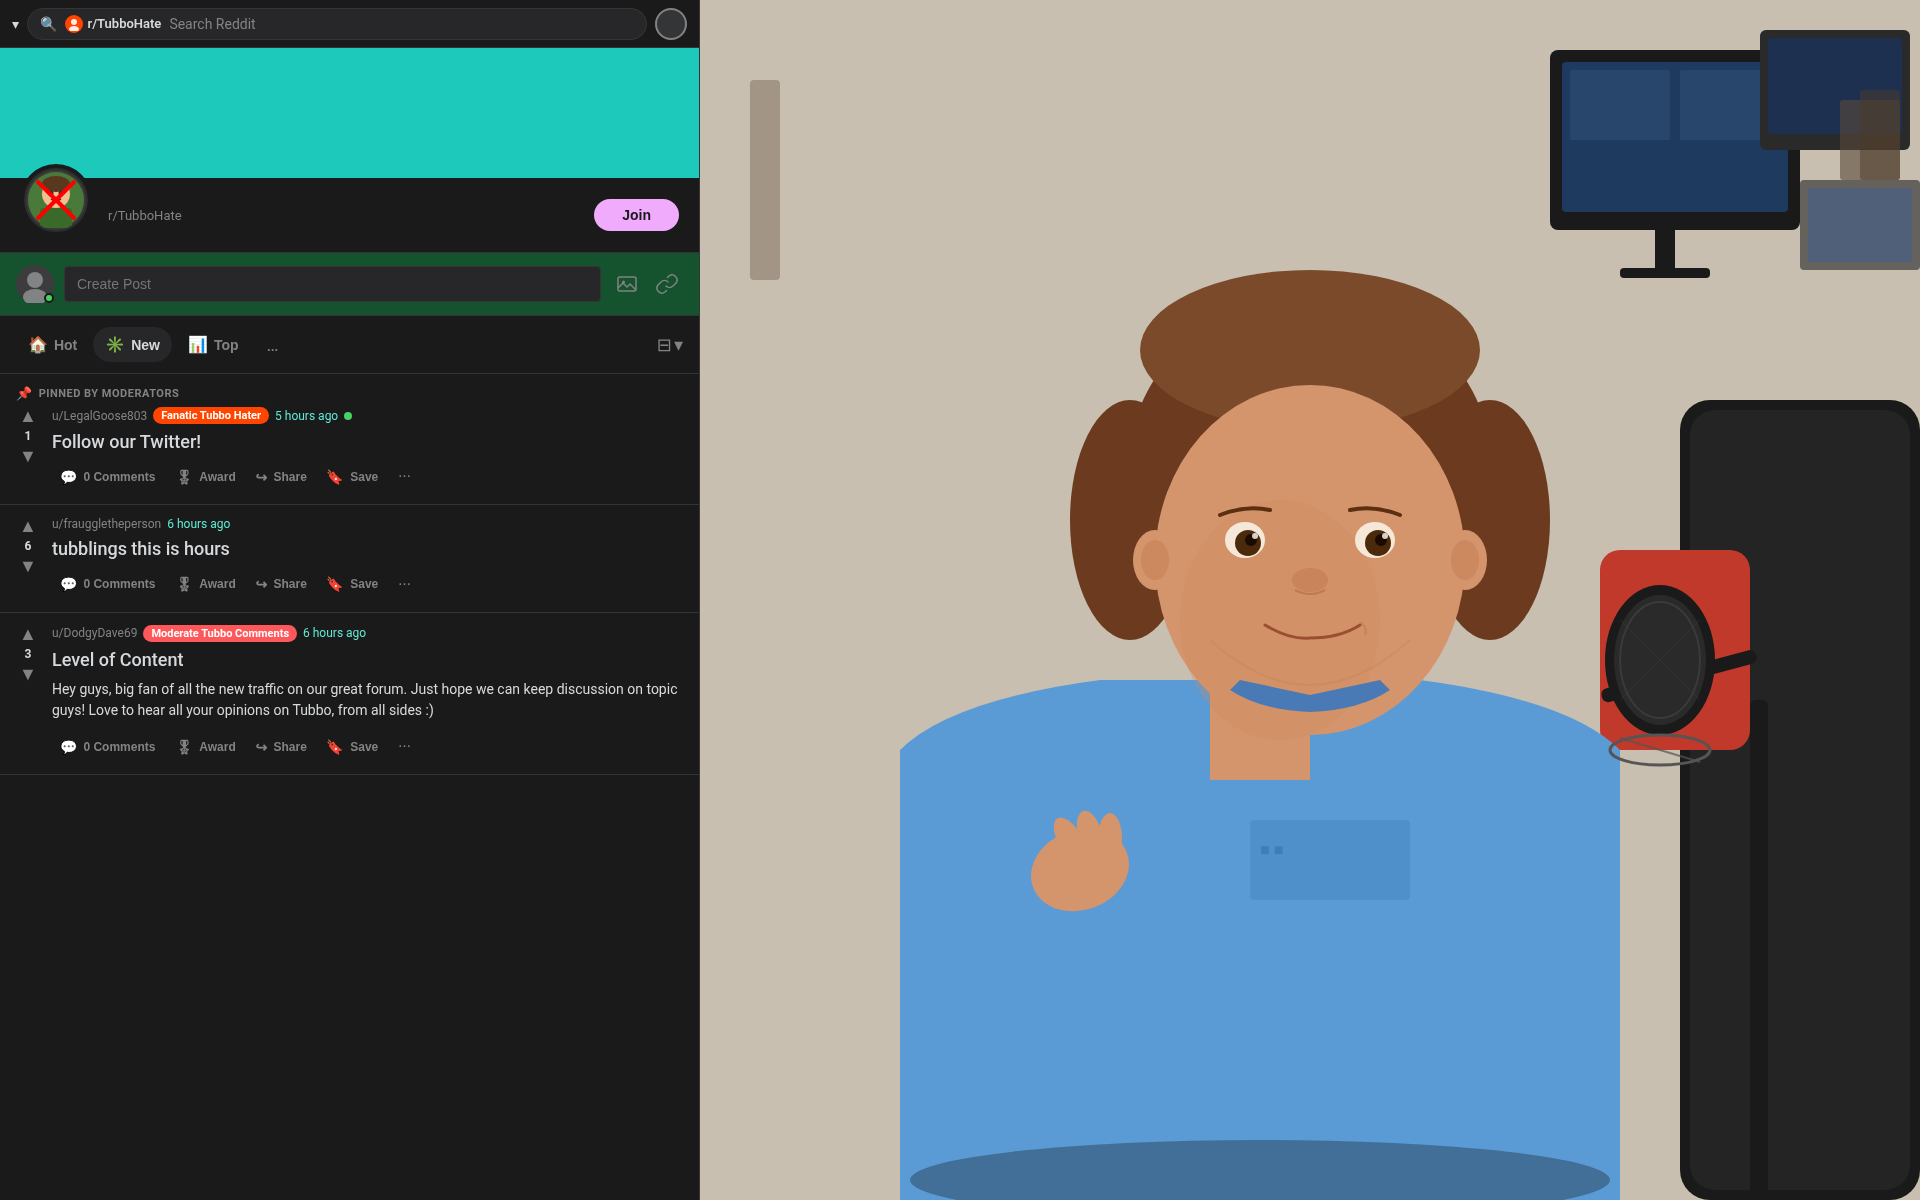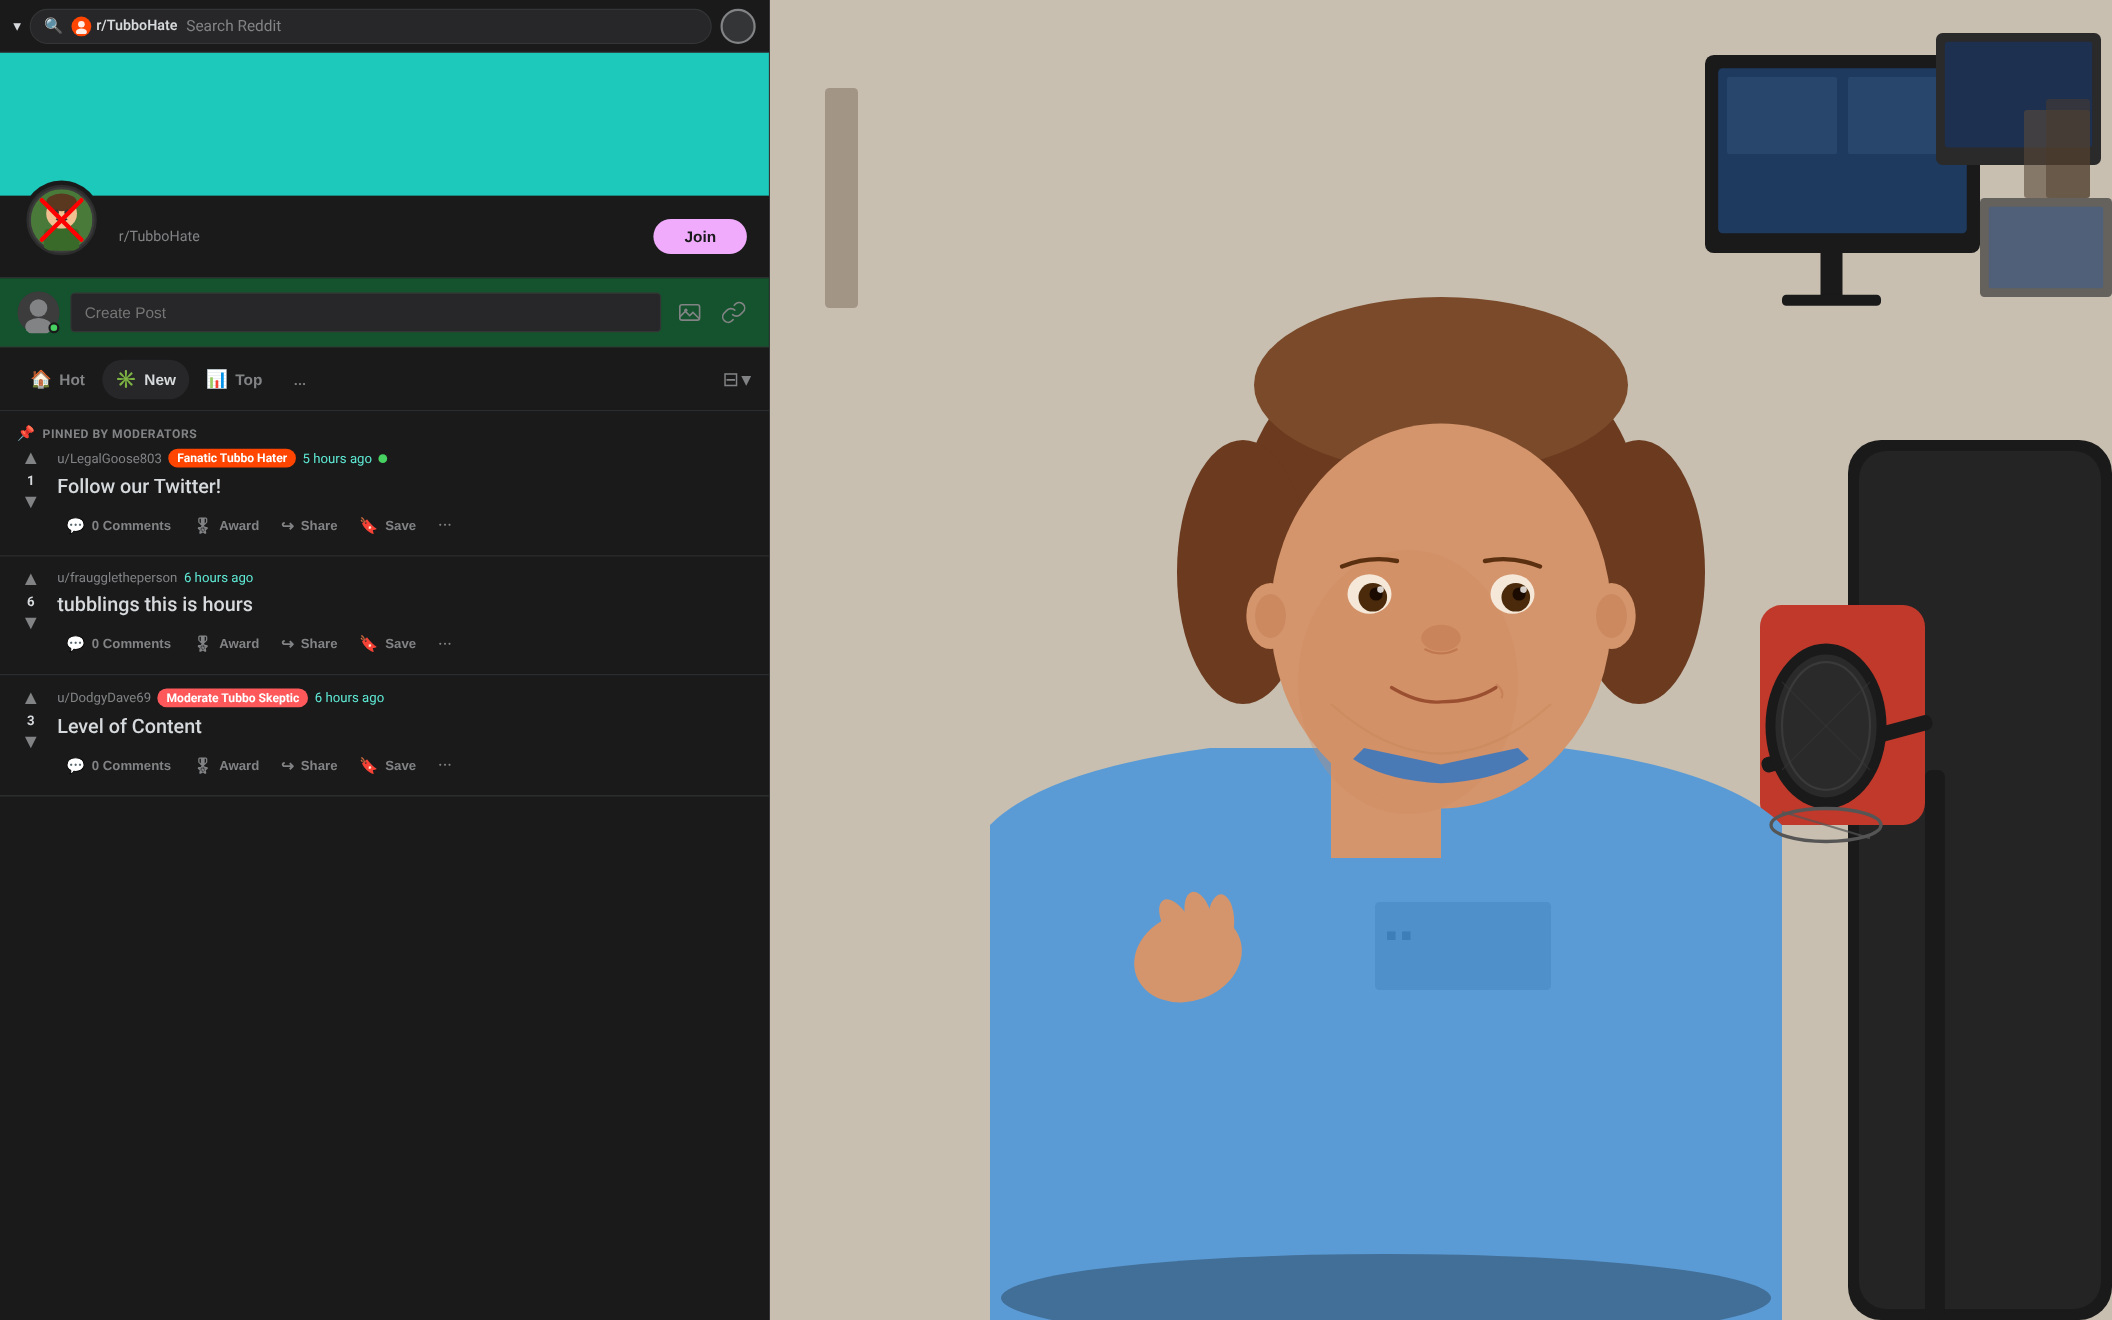--- a/index.html
+++ b/index.html
@@ -559,24 +559,25 @@
     <div class="post">
       <div class="post-layout">
         <div class="vote-col">
           <span class="vote-btn">▲</span>
           <span class="vote-count">3</span>
           <span class="vote-btn">▼</span>
         </div>
         <div class="post-content">
           <div class="post-meta">
             <span class="post-author">u/DodgyDave69</span>
-            <span class="post-flair moderate">Moderate Tubbo Skeptic</span>
+            <span class="post-flair moderate">Moderate Tubbo Comments</span>
             <span class="post-time">6 hours ago</span>
           </div>
           <div class="post-title">Level of Content</div>
+          <div class="post-body">Hey guys, big fan of all the new traffic on our great forum. Just hope we can keep discussion on topic guys! Love to hear all your opinions on Tubbo, from all sides :)</div>
           <div class="post-actions">
             <button class="action-btn">
               <span class="action-icon">💬</span>
               <span>0 Comments</span>
             </button>
             <button class="action-btn">
               <span class="action-icon">🎖</span>
               <span>Award</span>
             </button>
             <button class="action-btn">

